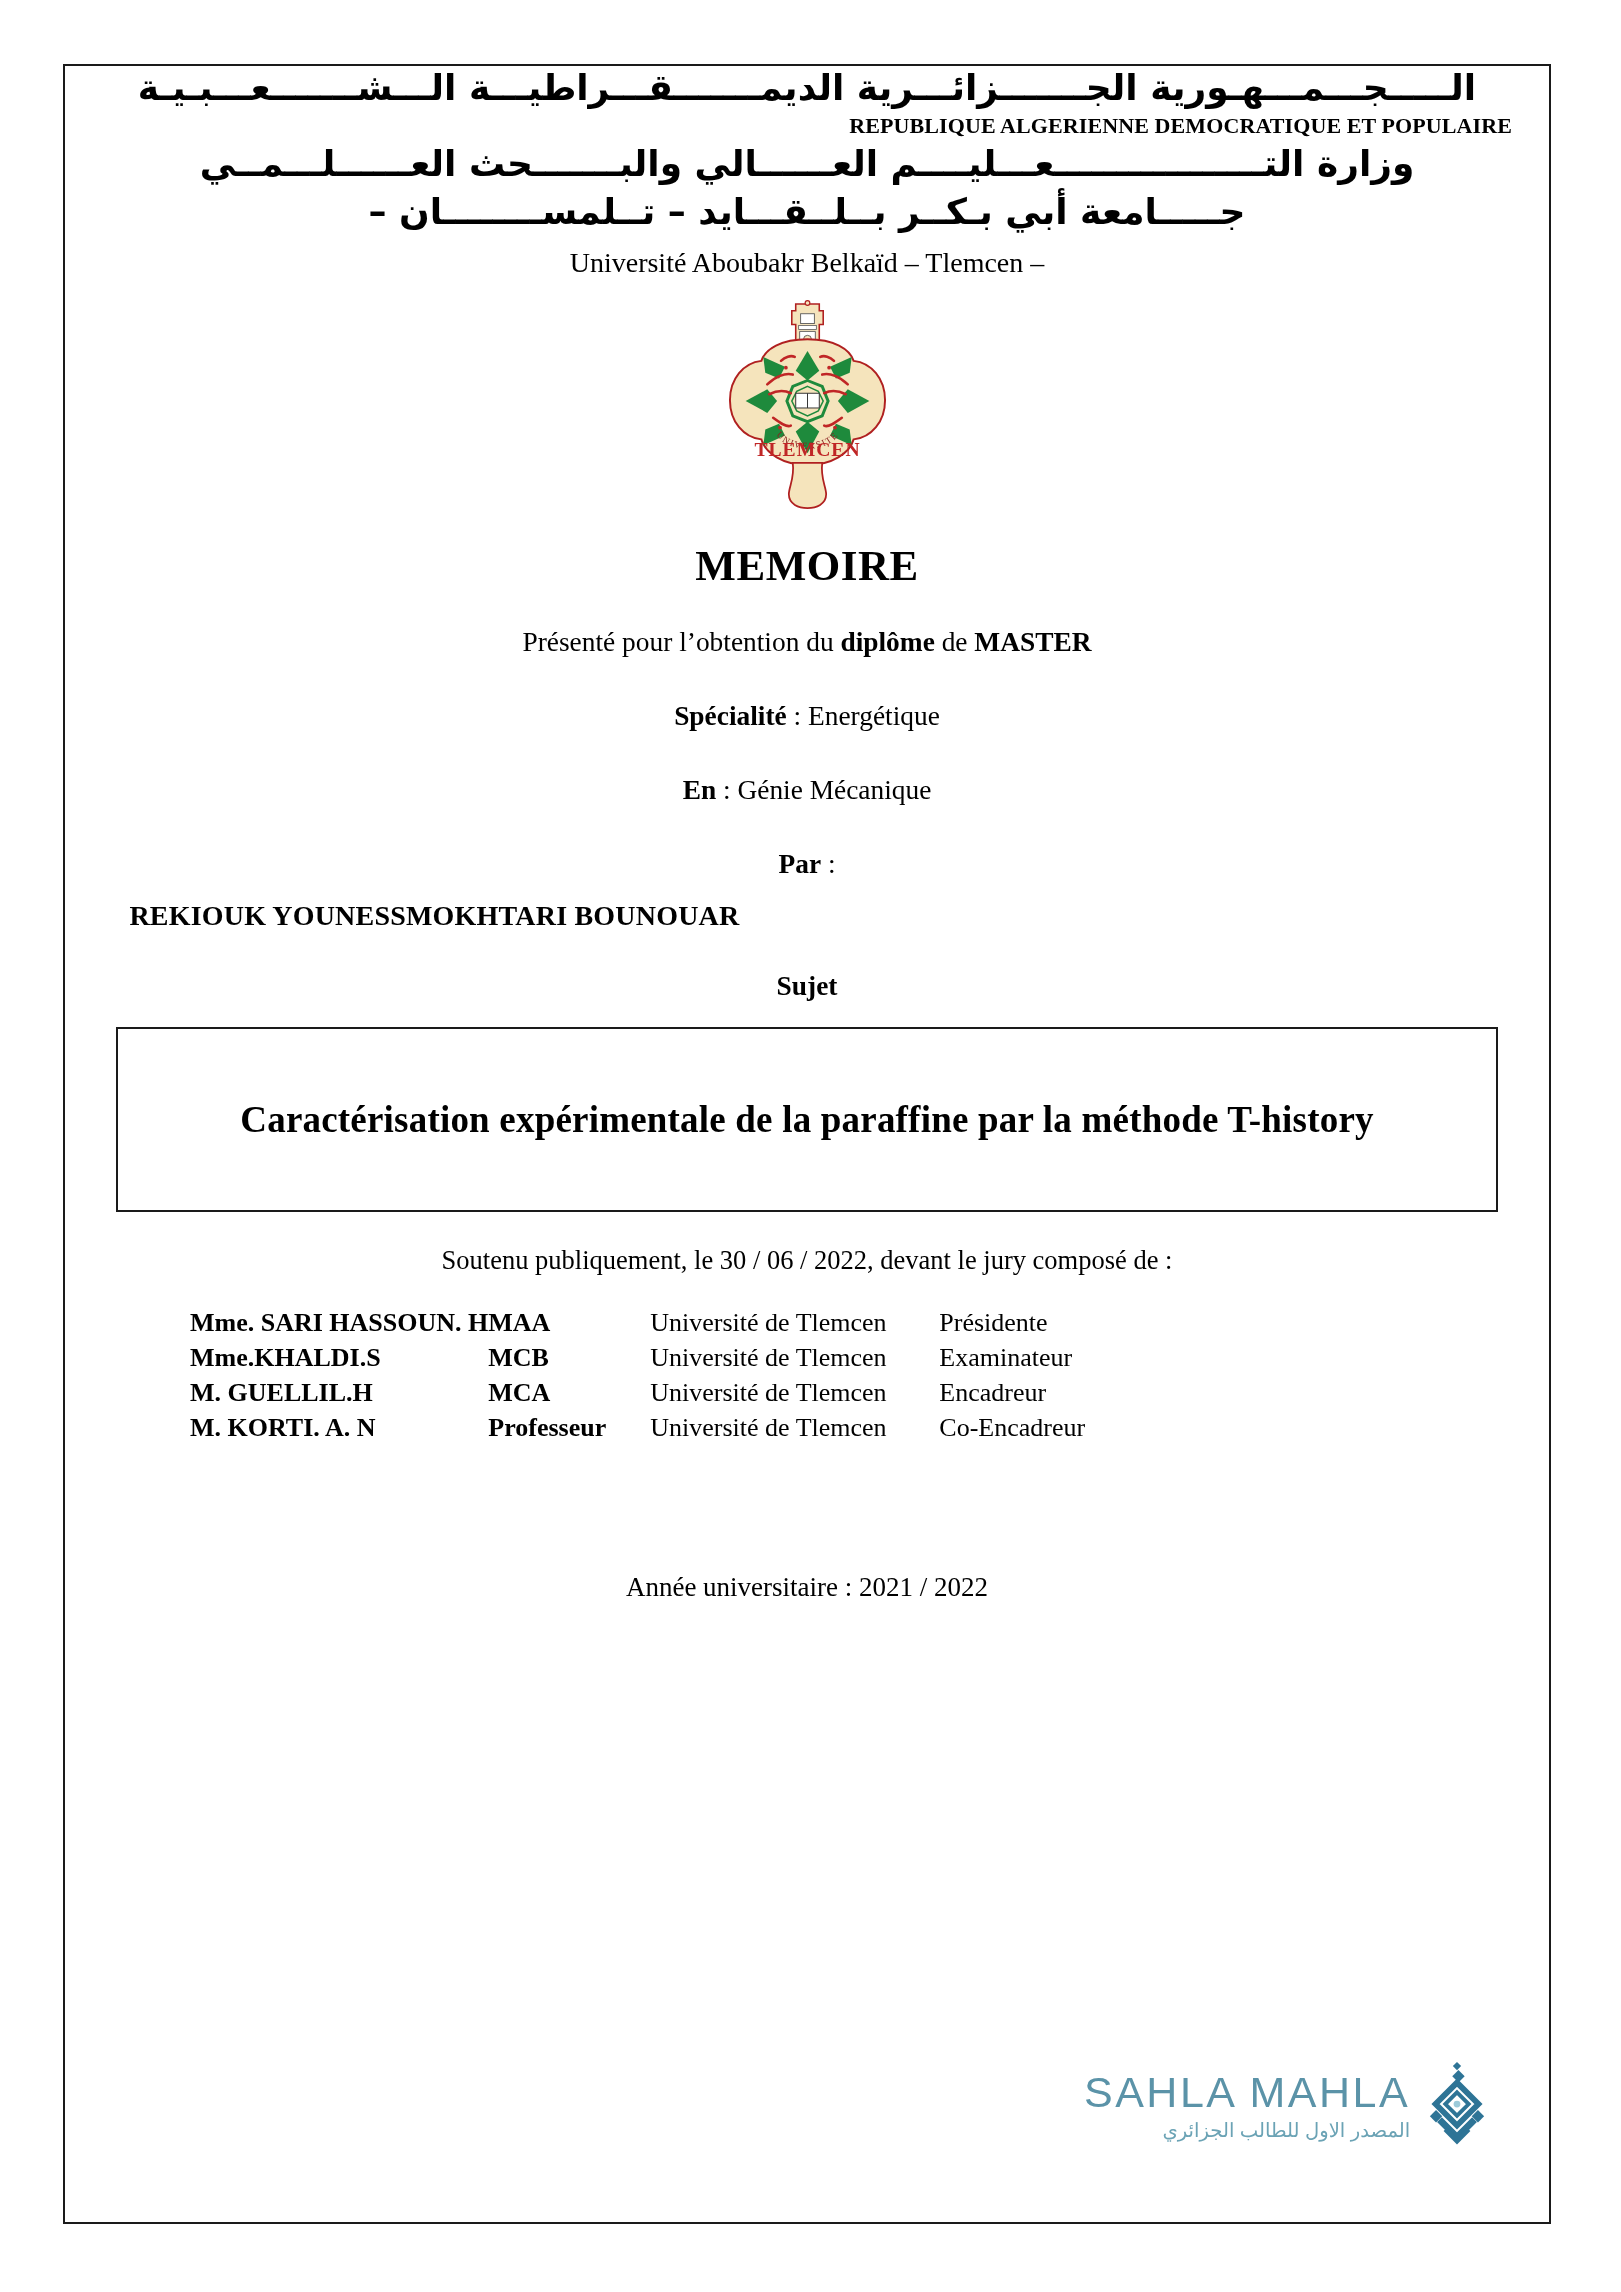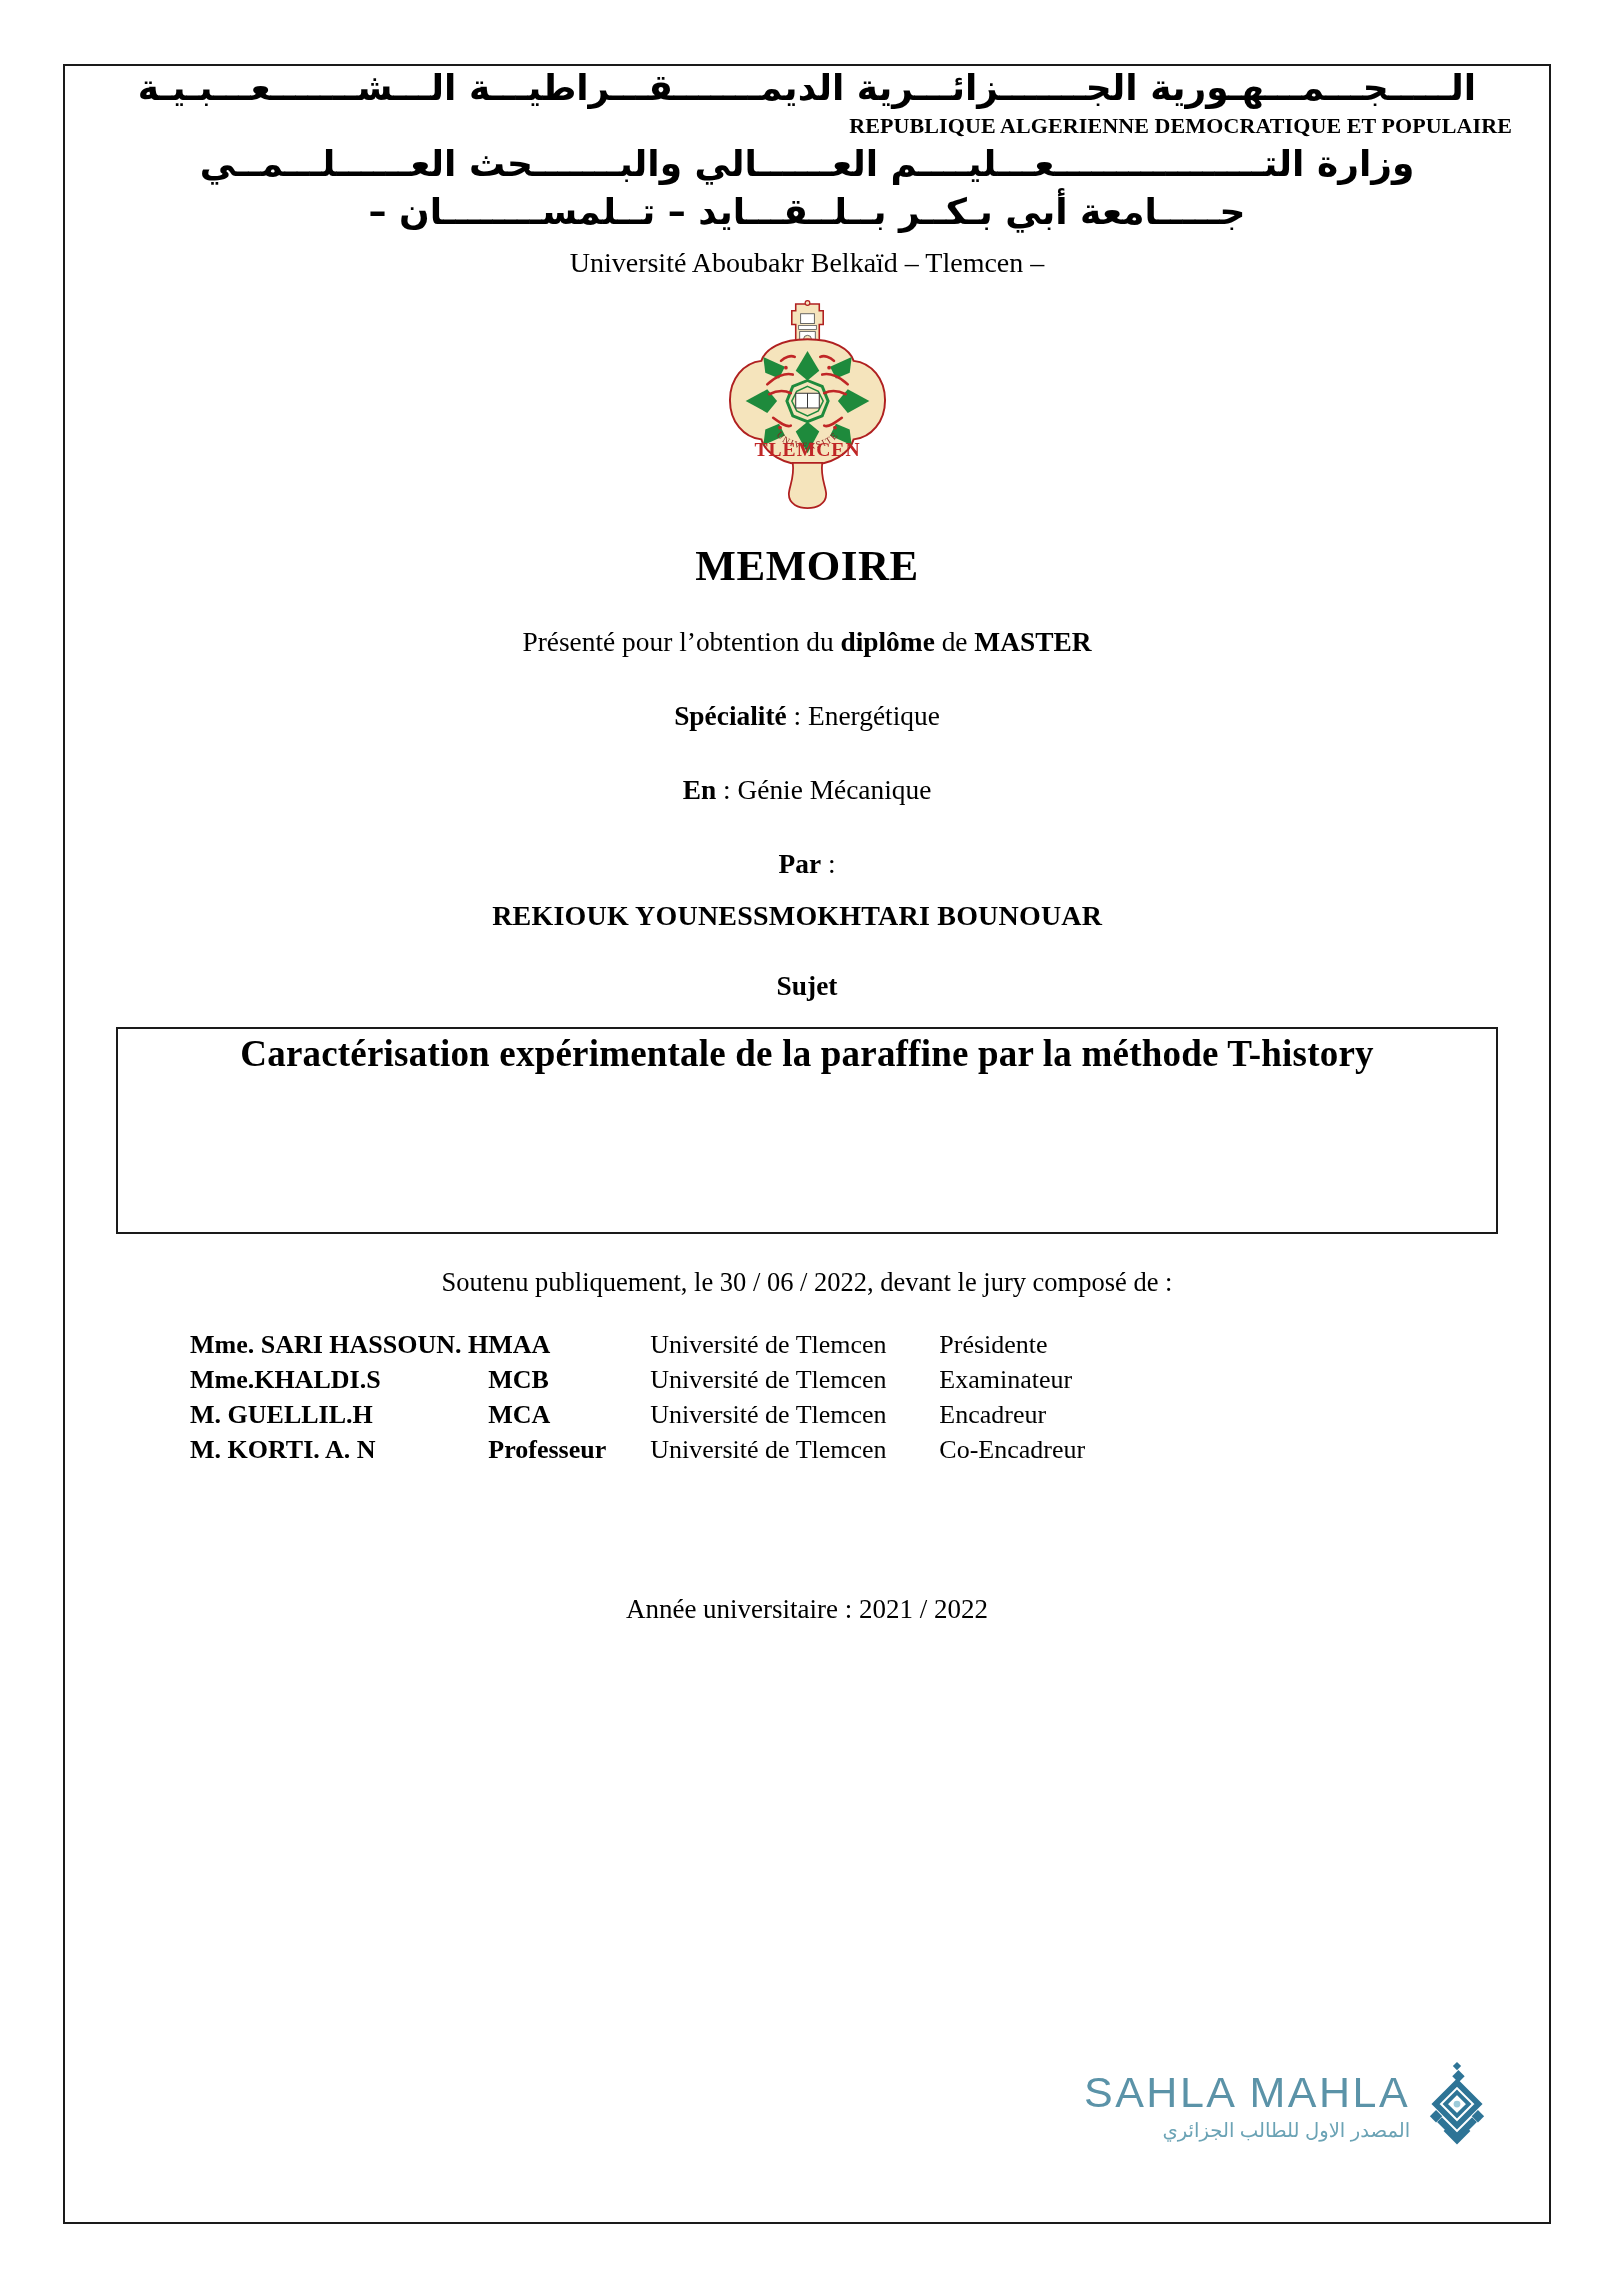--- a/index.html
+++ b/index.html
@@ -104,41 +104,42 @@
   .par-line {
     text-align: center;
     font-size: 27.4px;
     margin-top: 43px;
     font-weight: 700;
   }
   .par-line span.reg { font-weight: 400; }
 
   .authors {
     display: flex;
-    justify-content: center;
+    justify-content: flex-start;
     font-weight: 700;
     font-size: 28px;
     margin-top: 19.6px;
     padding: 0 47px 0 27.4px;
     letter-spacing: 0.2px;
   }
 
   .sujet {
     text-align: center;
     font-weight: 700;
     font-size: 27.4px;
     margin-top: 39px;
   }
 
   
   .title-box {
     margin: 25.5px 13.7px 0 13.7px;
     border: 2px solid #1a1a1a;
-    height: 207px;
+    height: 185px;
     display: flex;
+    align-items: center;
     justify-content: center;
     box-sizing: border-box;
   }
   .title-text {
     font-weight: 700;
     font-size: 37px;
     line-height: 1.34;
     text-align: center;
     padding: 0 108px;
     letter-spacing: 0.2px;

